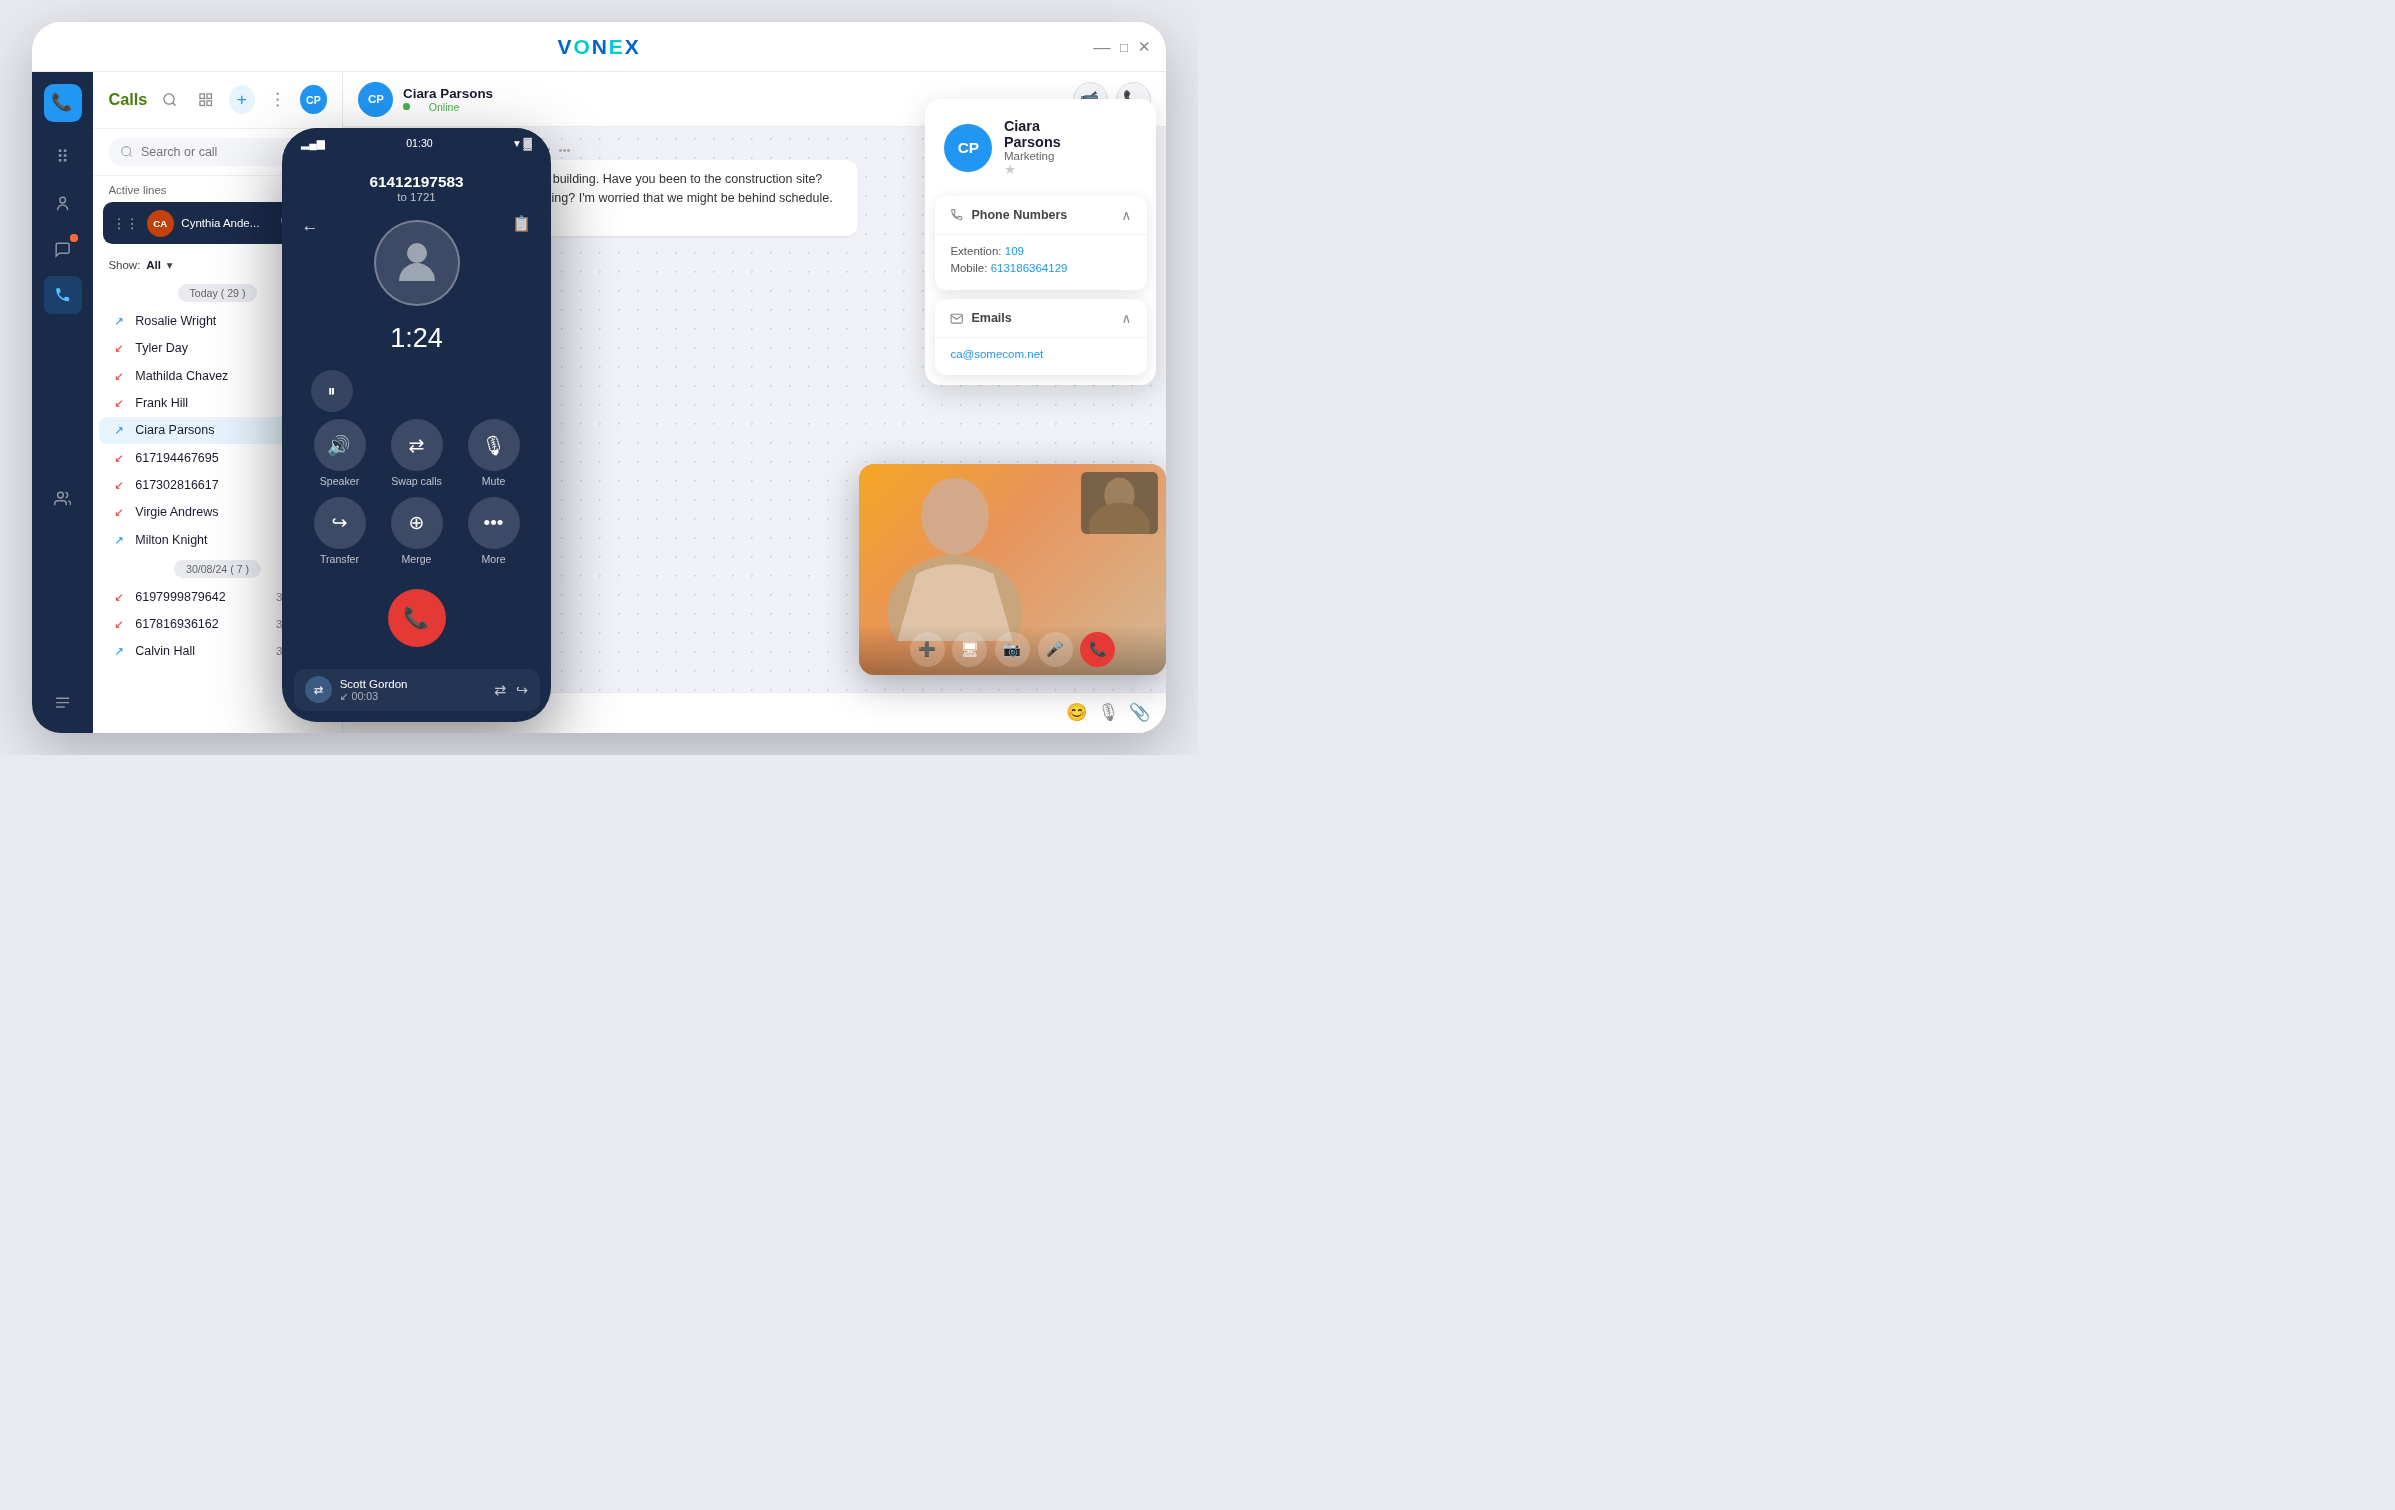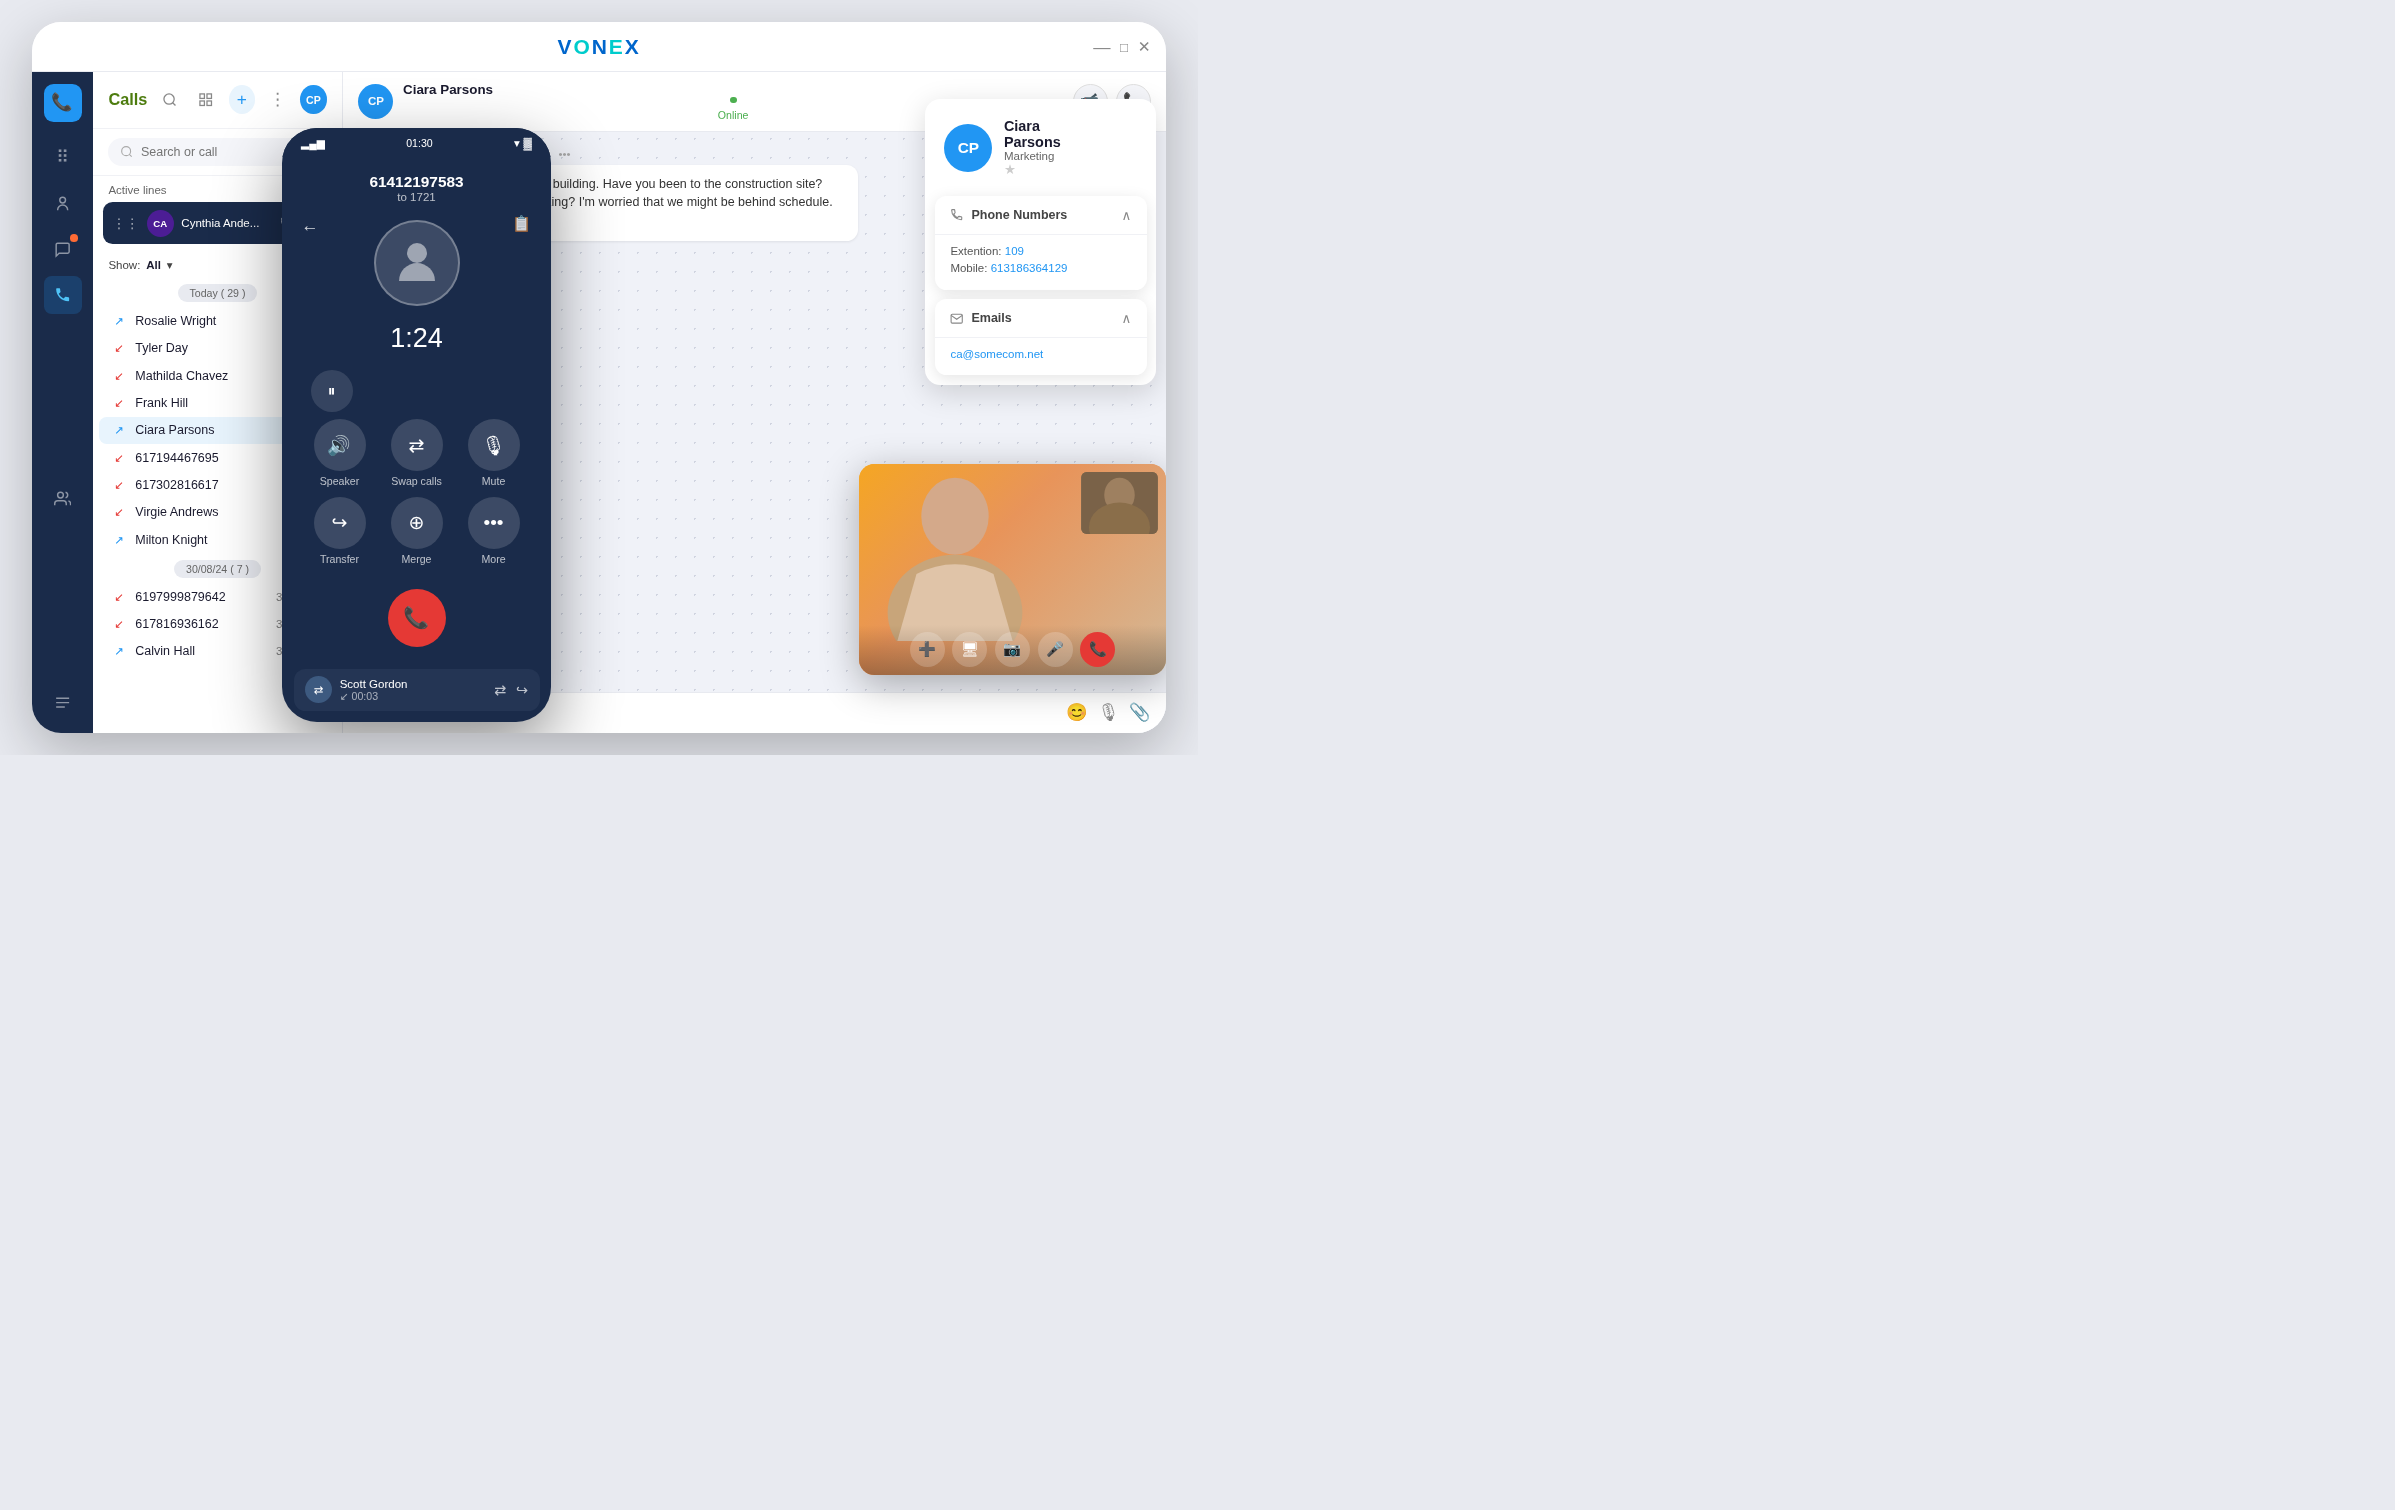--- a/index.html
+++ b/index.html
@@ -194,21 +194,21 @@
       background: #1a2b4a;
       border-radius: 9.6px;
       padding: 7.7px 9.6px;
       display: flex;
       align-items: center;
       gap: 7.7px;
     }
     .active-call-avatar {
       width: 27px;
       height: 27px;
-      background: #4c1d95;
+      background: #c2410c;
       border-radius: 50%;
       display: flex;
       align-items: center;
       justify-content: center;
       color: white;
       font-size: 9.6px;
       font-weight: 600;
     }
     .active-call-name {
       color: white;
@@ -313,21 +313,21 @@
       border-radius: 50%;
       display: flex;
       align-items: center;
       justify-content: center;
       color: white;
       font-size: 11.5px;
       font-weight: 600;
     }
     .chat-contact-info { flex: 1; }
     .chat-contact-name { font-size: 13.4px; font-weight: 600; color: #1a1a2e; }
-    .chat-contact-status { font-size: 10.6px; color: #4caf50; display: flex; align-items: center; gap: 6px; flex-direction: column; }
+    .chat-contact-status { font-size: 10.6px; color: #4caf50; display: flex; align-items: center; gap: 19px; }
     .status-dot { width: 6.7px; height: 6.7px; background: #4caf50; border-radius: 50%; }
     .chat-header-actions { display: flex; gap: 7.7px; }
     .chat-action-btn {
       width: 35px; height: 35px;
       border-radius: 50%;
       background: #f5f6fa;
       border: 1px solid #e0e0e0;
       display: flex;
       align-items: center;
       justify-content: center;

